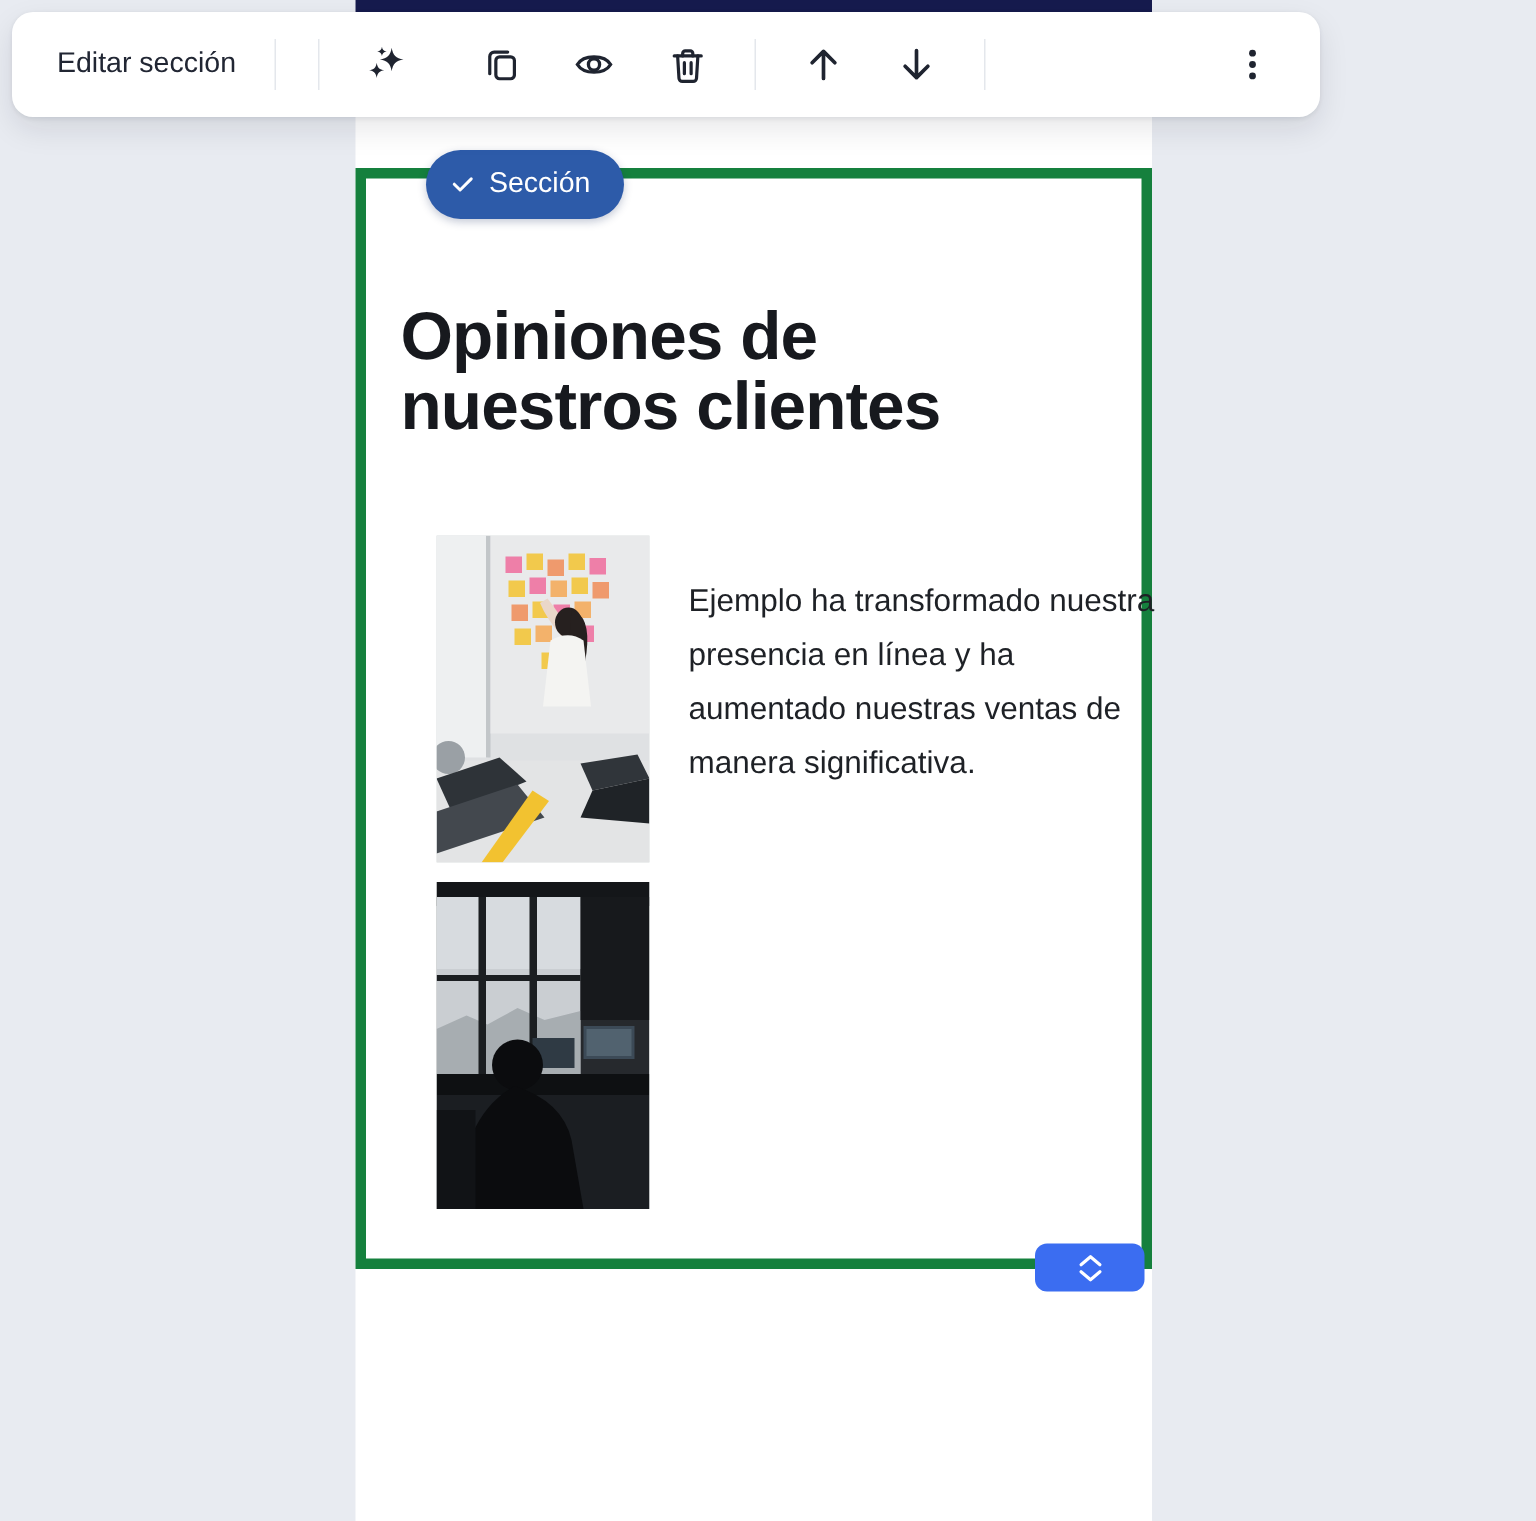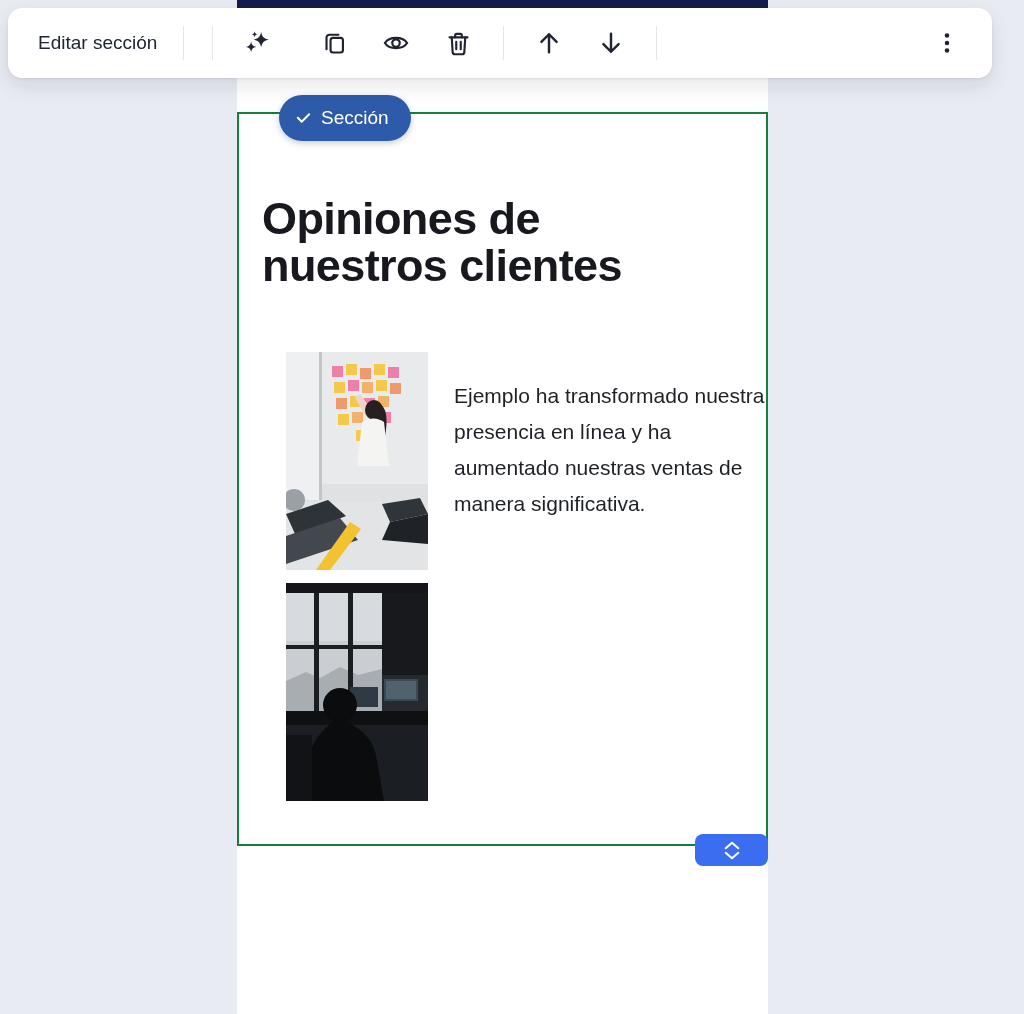--- a/index.html
+++ b/index.html
@@ -15,21 +15,21 @@
   
   .page-column {
     position:absolute; left:237px; top:0; width:531px; height:1014px;
     background:#ffffff;
   }
   .hero-strip { width:100%; height:10px; background:#161B4E; }
 
   
   .section-canvas {
     position:absolute; left:237px; top:112px; width:531px; height:734px;
-    border:2px solid #15803d;
+    border:7px solid #15803d;
     background:#ffffff;
   }
   .section-badge {
     position:absolute; left:40px; top:-19px; height:46px;
     padding:0 22px 0 16px;
     background:#2D5BA9; border-radius:24px;
     display:flex; align-items:center; gap:9px;
     color:#ffffff; font-size:19px;
     box-shadow:0 2px 6px rgba(20,40,90,.25);
   }
@@ -53,21 +53,21 @@
     font-size:21px; line-height:36px; color:#1E2126;
   }
   .resize-handle {
     position:absolute; right:-2px; bottom:-22px; width:73px; height:32px;
     background:#3B6DF1; border:none; border-radius:8px; cursor:pointer;
     display:flex; flex-direction:column; align-items:center; justify-content:center; gap:1px;
   }
 
   
   .toolbar {
-    position:absolute; left:8px; top:8px; width:984px; height:70px;
+    position:absolute; left:8px; top:8px; width:872px; height:70px;
     background:#ffffff; border-radius:14px;
     box-shadow:0 1px 3px rgba(15,23,42,.08), 0 8px 20px rgba(15,23,42,.10);
     display:flex; align-items:center; padding:0 18px;
     z-index:10;
   }
   .tb-text-btn {
     font-size:19px; color:#212633; background:none; border:none; cursor:pointer;
     font-family:inherit; padding:0 12px; height:46px;
   }
   .tb-autofit {

